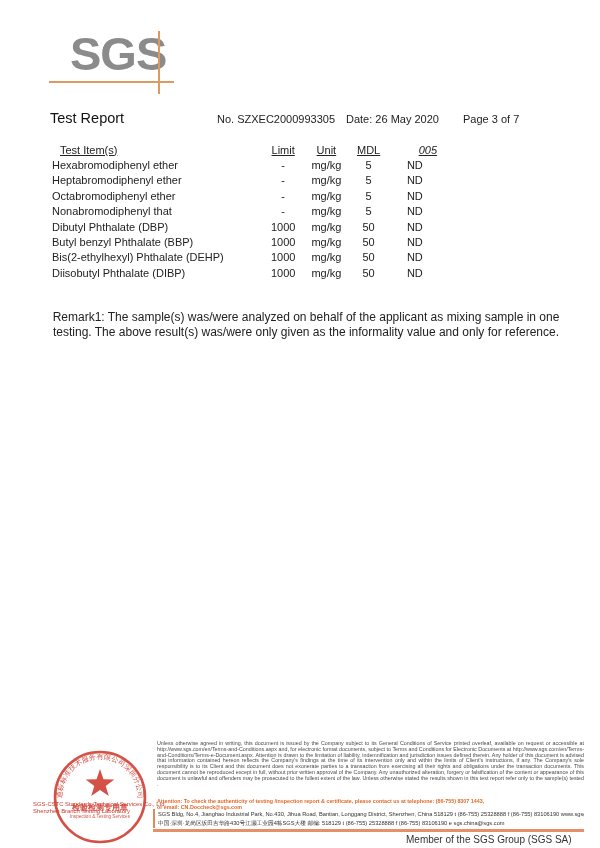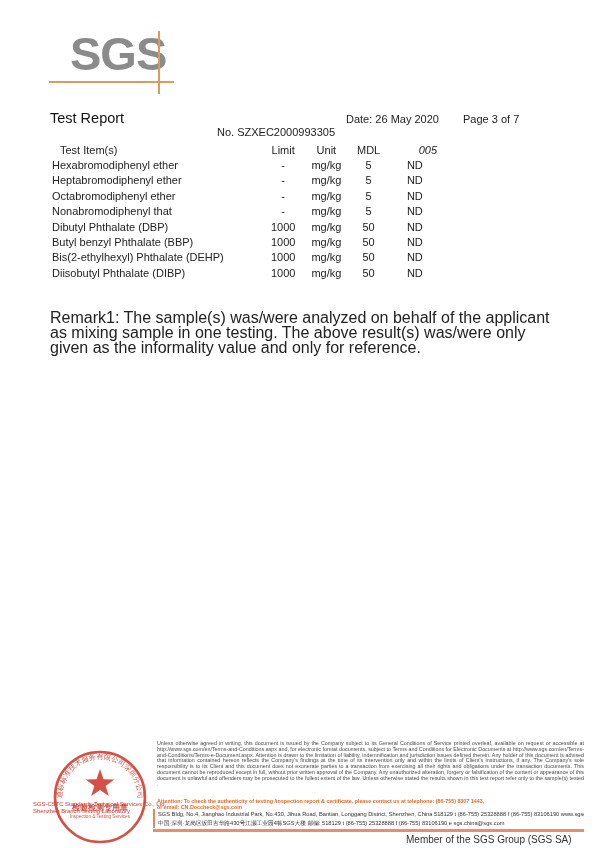--- a/index.html
+++ b/index.html
@@ -10,41 +10,41 @@
   
   .logo-wrap { position:absolute; left:0; top:0; width:220px; height:110px; }
   .logo-text { position:absolute; left:70px; top:30px; font-size:47px; font-weight:bold;
                color:#8b8b8b; letter-spacing:-1px; line-height:1; }
   .logo-hline { position:absolute; left:49px; top:81px; width:125px; height:2px; background:#dd9a5f; }
   .logo-vline { position:absolute; left:158px; top:31px; width:2px; height:63px; background:#dd9a5f; }
 
   
   .title-row { position:absolute; left:0; top:110px; width:600px; height:20px; }
   .report-title { position:absolute; left:50px; top:0; font-size:14.5px; font-weight:normal; color:#111; }
-  .report-no   { position:absolute; left:217px; top:16px; font-size:11px; }
+  .report-no   { position:absolute; left:217px; top:3px; font-size:11px; }
   .report-date { position:absolute; left:346px; top:3px; font-size:11px; }
   .report-page { position:absolute; left:463px; top:3px; font-size:11px; }
 
   
   .items-table { position:absolute; left:50px; top:142px; width:390px; border-collapse:collapse;
                  table-layout:fixed; font-size:11px; color:#222; }
   .items-table th, .items-table td { font-weight:normal; height:15.4px; padding:0; white-space:nowrap; }
   .items-table th { text-align:left; }
-  .items-table th span { }
+  .items-table th span { text-decoration:underline; }
   .items-table .col-item { width:210px; text-align:left; padding-left:2px; }
   .items-table th.col-item { padding-left:10px; }
   .items-table .col-val  { text-align:center; }
   .items-table .w-limit { width:44px; }
   .items-table .w-unit  { width:42px; }
   .items-table .w-mdl   { width:42px; }
   .items-table .w-005   { width:50px; }
   .items-table th.col-005 span { font-style:italic;margin-left:26px; }
 
   
-  .remarks { position:absolute; left:50px; top:310px; width:512px; font-size:16px; line-height:15px; color:#222; }
+  .remarks { position:absolute; left:50px; top:310px; width:512px; font-size:12px; line-height:15px; color:#222;text-align:center; }
   .remarks p { margin:0; }
 
   
   .stamp-svg { position:absolute; left:50px; top:747px; width:100px; height:100px; z-index:3; opacity:.88; }
   .company-red { position:absolute; left:33px; top:801px; z-index:2; color:#cf3a2e;
                  font-size:5.9px; line-height:7.4px; white-space:nowrap; }
 
   .disclaimer { position:absolute; left:157px; top:741px; width:427px; font-size:5.35px;
                 line-height:5.8px; color:#4a4a4a; text-align:justify; }
   .attention  { position:absolute; left:157px; top:799px; width:427px; font-size:5.35px;

